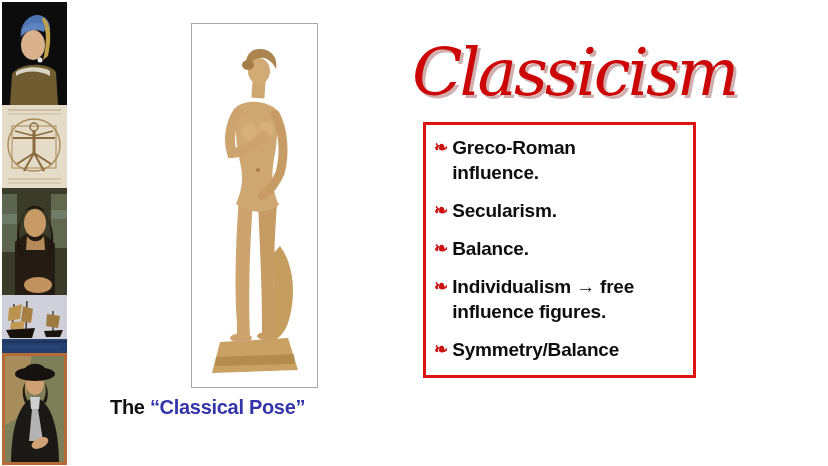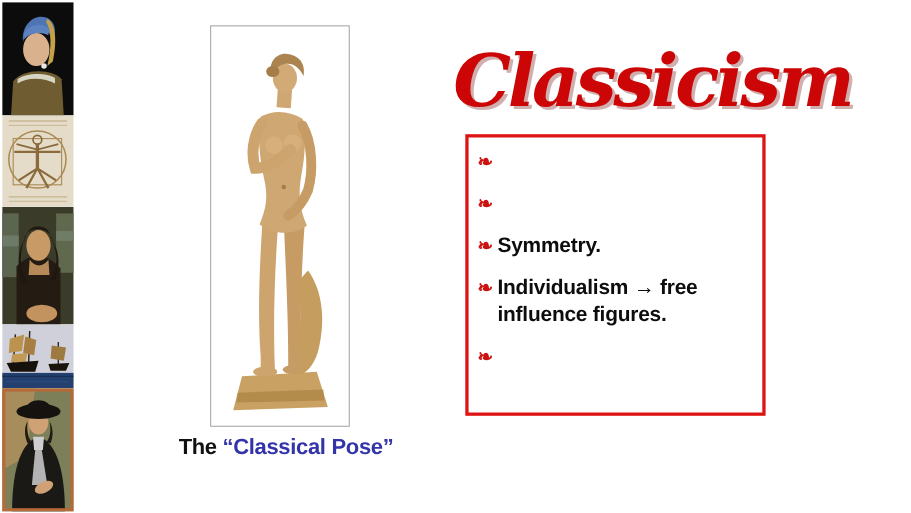--- a/index.html
+++ b/index.html
@@ -9,29 +9,29 @@
   
   .sidebar{position:absolute;left:2px;top:2px;width:65px;}
   .thumb{display:block;line-height:0;}
 
   
   .statue-box{position:absolute;left:191px;top:23px;width:127px;height:365px;
               border:1px solid #a8a8a8;background:#ffffff;box-sizing:border-box;}
   .statue-box svg{display:block;}
 
   
-  .caption{position:absolute;left:110px;top:396px;width:300px;text-align:center;
+  .caption{position:absolute;left:110px;top:396px;width:300px;
            font-weight:bold;font-size:20px;line-height:23px;color:#111111;
            letter-spacing:-0.3px;}
   .caption .hl{color:#3333aa;}
 
   
   .title{position:absolute;left:412px;top:34px;width:370px;white-space:nowrap;
          font-family:"DejaVu Serif","Liberation Serif",serif;
-         font-style:italic;font-weight:bold;font-size:66px;letter-spacing:-3px;
+         font-style:italic;font-weight:normal;font-size:66px;letter-spacing:-3px;
          color:#cc0606;text-shadow:3px 3px 0 rgba(120,25,25,0.35);}
 
   
   .bullet-box{position:absolute;left:423px;top:122px;width:273px;height:256px;
               box-sizing:border-box;border:3px solid #de1414;background:#ffffff;
               padding:10px 6px 8px 8px;}
   .bullet-item{display:flex;align-items:flex-start;margin-bottom:13px;
                font-weight:bold;font-size:19px;line-height:25px;color:#0d0d0d;}
   .bullet-item:last-child{margin-bottom:0;}
   .bullet-glyph{color:#cc1111;font-size:17px;line-height:25px;margin-right:4px;
@@ -152,31 +152,35 @@
 
   <div class="caption">
     <div><span>The </span><span class="hl">“Classical Pose”</span></div>
   </div>
 
   <div class="title">Classicism</div>
 
   <div class="bullet-box">
     <div class="bullet-item">
       <span class="bullet-glyph">❧</span>
+      <span class="bullet-text">Greco-Roman
+influence.</span>
     </div>
     <div class="bullet-item">
       <span class="bullet-glyph">❧</span>
+      <span class="bullet-text">Secularism.</span>
     </div>
     <div class="bullet-item">
       <span class="bullet-glyph">❧</span>
-      <span class="bullet-text">Symmetry.</span>
+      <span class="bullet-text">Balance.</span>
     </div>
     <div class="bullet-item">
       <span class="bullet-glyph">❧</span>
       <span class="bullet-text">Individualism → free
 influence figures.</span>
     </div>
     <div class="bullet-item">
       <span class="bullet-glyph">❧</span>
+      <span class="bullet-text">Symmetry/Balance</span>
     </div>
   </div>
 
 </div>
 
 </body></html>

